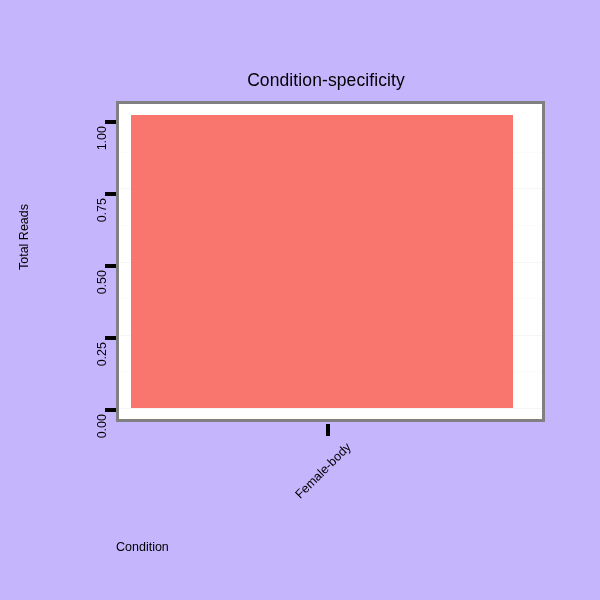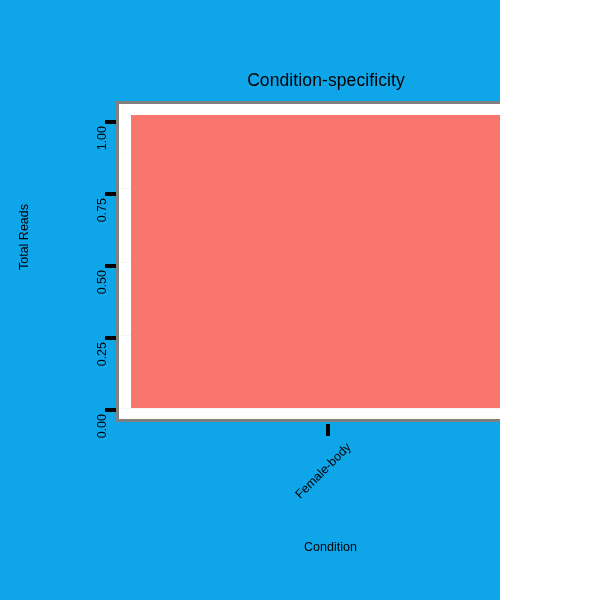--- a/index.html
+++ b/index.html
@@ -7,23 +7,23 @@
     margin: 0;
     padding: 0;
     background: #ffffff;
   }
   body {
     font-family: "Liberation Sans", sans-serif;
     -webkit-font-smoothing: antialiased;
   }
   #plot-root {
     position: relative;
-    width: 500px;
+    width: 600px;
     height: 600px;
-    background: #0ea5e9;
+    background: #c4b5fd;
     overflow: hidden;
   }
 
   
   #chart-title {
     position: absolute;
     left: 0;
     top: 70px;
     width: 600px;
     
@@ -123,21 +123,21 @@
     color: #000000;
     transform: rotate(-90deg);
     transform-origin: center center;
     white-space: nowrap;
   }
   #axis-title-x {
     position: absolute;
     left: 116px;
     top: 540px;
     width: 429px;
-    text-align: center;
+    text-align: left;
     font-size: 12.5px;
     color: #000000;
     white-space: nowrap;
   }
 
   
   .xlabel-wrap {
     position: absolute;
     top: 440px;
     height: 14px;

